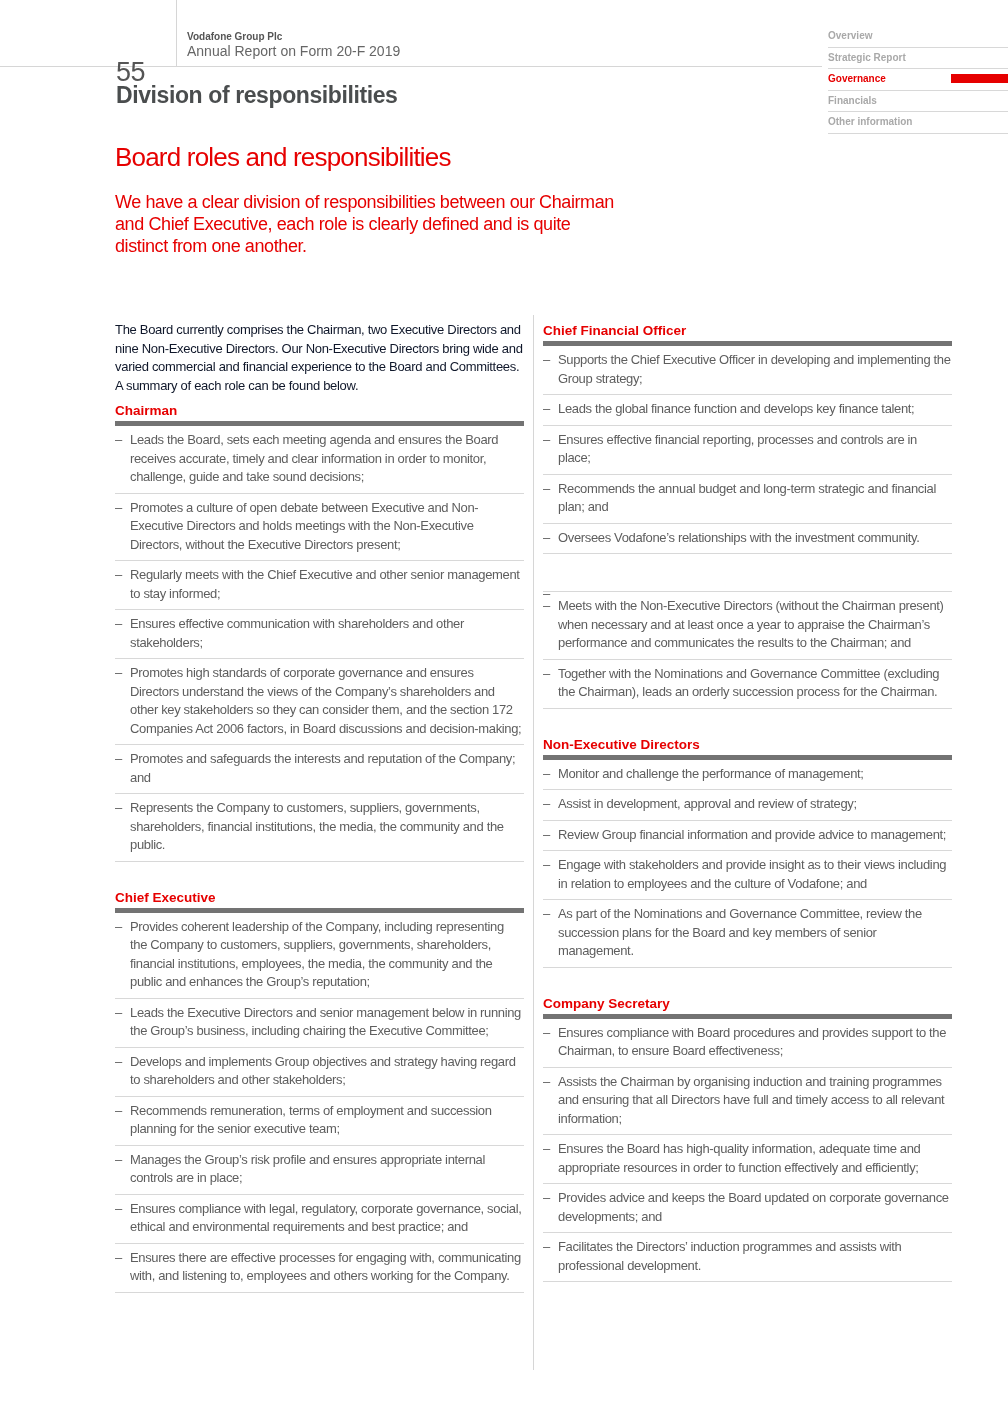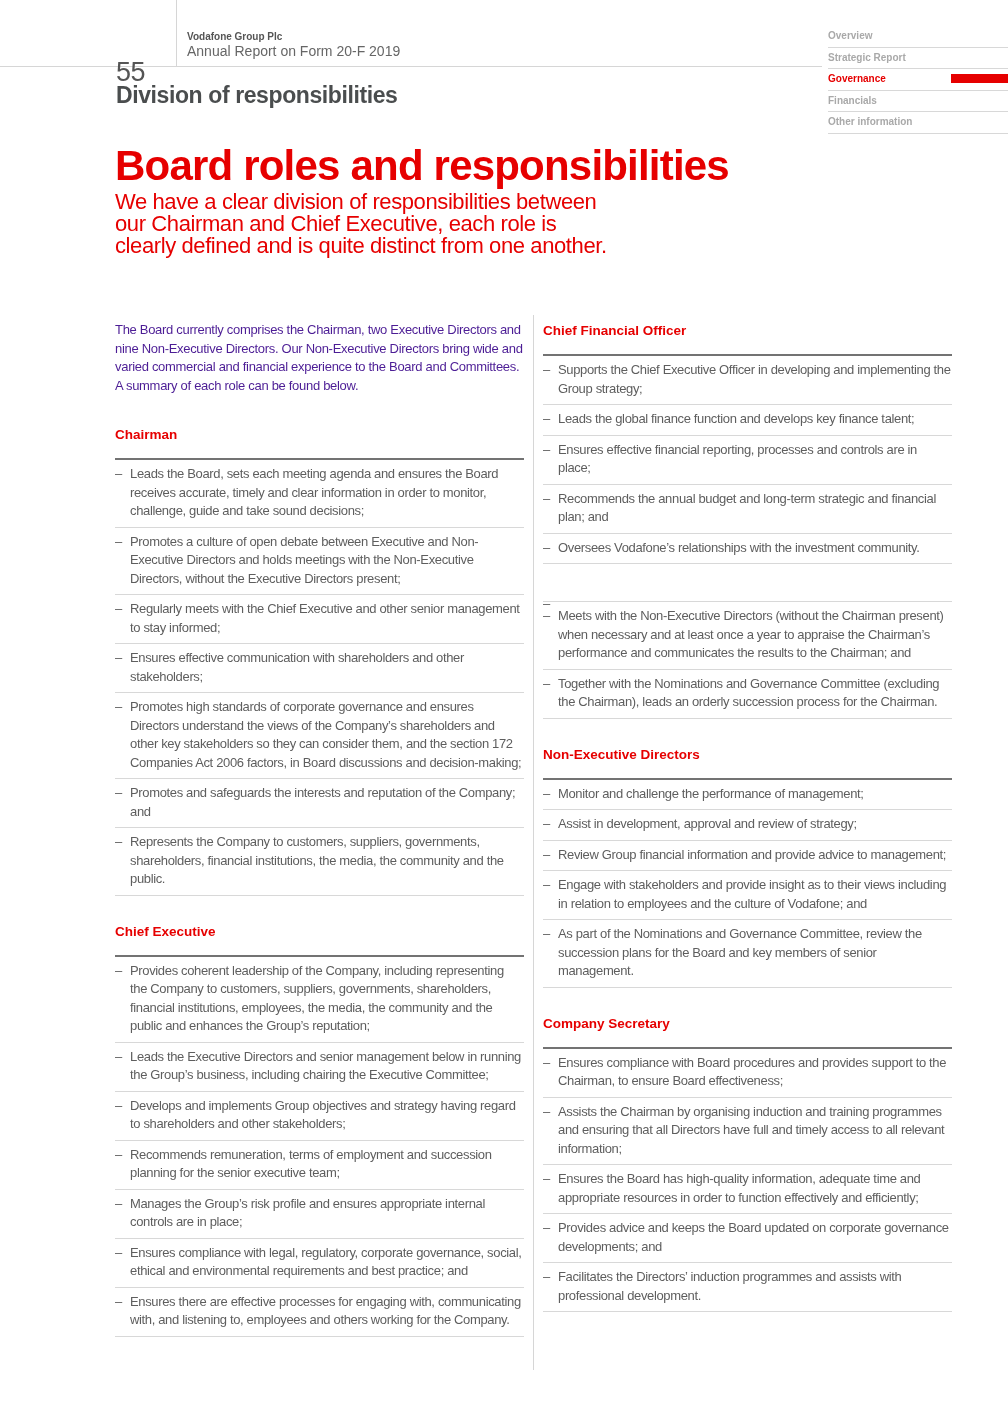--- a/index.html
+++ b/index.html
@@ -8,29 +8,29 @@
   .hdr-vline { position:absolute; left:176px; top:0; width:1px; height:66px; background:#d6d6d6; }
   .hdr-hline { position:absolute; left:0; top:66px; width:822px; height:1px; background:#d6d6d6; }
   .page-num { position:absolute; left:116px; top:24px; font-size:27px; color:#555; font-weight:400; letter-spacing:-0.5px;margin-top:33px; }
   .company { position:absolute; left:187px; top:31px; font-size:10px; font-weight:bold; color:#555; }
   .report { position:absolute; left:187px; top:43px; font-size:14px; color:#666; }
   .nav { position:absolute; left:828px; top:26px; width:180px; }
   .nav-item { position:relative; height:20.5px; border-bottom:1px solid #d8d8d8; font-size:10px; font-weight:bold; color:#a9a9a9; line-height:19px; }
   .nav-item.active { color:#e60000; }
   .nav-item .bar { position:absolute; left:123px; top:5px; width:57px; height:9px; background:#e60000; }
   .section-title { position:absolute; left:116px; top:82px; font-size:23px; font-weight:bold; color:#4a4d4e; letter-spacing:-0.4px; }
-  .main-title { position:absolute; left:115px; top:142px; font-size:42px; font-weight:bold; color:#e60000; letter-spacing:-0.8px; }
-  .subtitle { position:absolute; left:115px; top:191px; width:500px; font-size:22px; line-height:22px; color:#e60000; letter-spacing:-0.4px; }
+  .main-title { position:absolute; left:115px; top:142px; font-size:26px; font-weight:normal; color:#e60000; letter-spacing:-0.8px; }
+  .subtitle { position:absolute; left:115px; top:191px; width:500px; font-size:18px; line-height:22px; color:#e60000; letter-spacing:-0.4px; }
   .col { position:absolute; width:409px; }
   .col.left { left:115px; top:321px; }
   .col.right { left:543px; top:321px; }
   .col-divider { position:absolute; left:533px; top:315px; width:1px; height:1055px; background:#d6d6d6; }
-  .intro { font-size:13px; line-height:18.5px; color:#4c1d95; margin:0 0 30px 0; letter-spacing:-0.3px; }
+  .intro { font-size:13px; line-height:18.5px; color:#0f172a; margin:0 0 6px 0; letter-spacing:-0.3px; }
   .role { margin-bottom:26px; }
-  .role h3 { margin:0; font-size:13.5px; font-weight:bold; color:#e60000; line-height:20px; padding-bottom:13px; border-bottom:2px solid #737373; }
+  .role h3 { margin:0; font-size:13.5px; font-weight:bold; color:#e60000; line-height:20px; padding-bottom:0; border-bottom:5px solid #737373; }
   .role ul { list-style:none; margin:0; padding:0; }
   .role li { position:relative; padding:5px 0 6px 15px; border-bottom:1px solid #d8d8d8; font-size:13px; line-height:18.5px; color:#5e5e5e; letter-spacing:-0.35px; }
   .role li .dash { position:absolute; left:0; top:5px; }
 </style>
 </head>
 <body>
 
 <div class="hdr-vline"></div>
 <div class="hdr-hline"></div>
 <div class="page-num">55</div>

